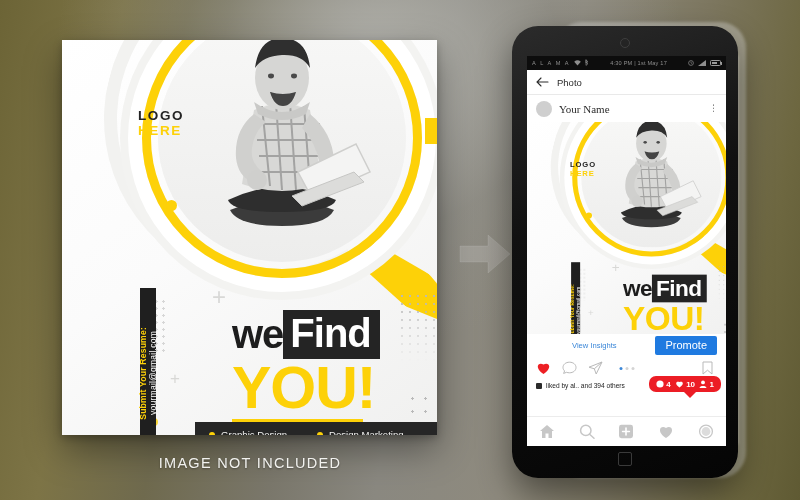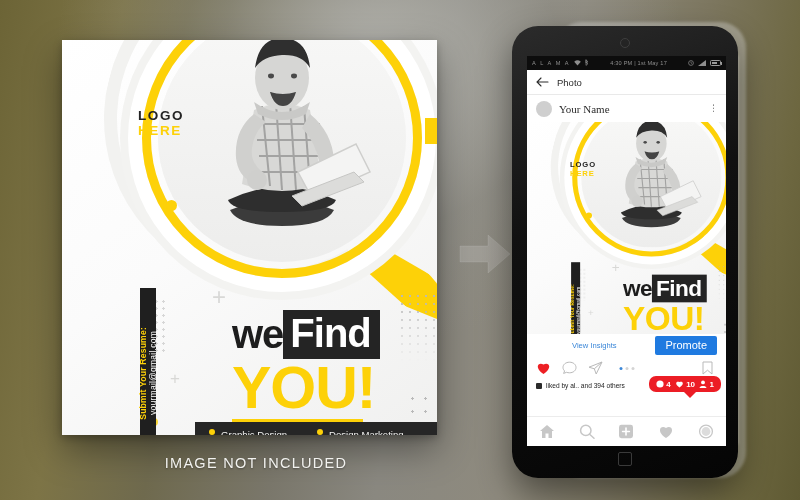--- a/index.html
+++ b/index.html
@@ -31,21 +31,21 @@
   .ghost-dots2 { position:absolute; left:56px; top:76px; width:72px; height:48px;
      background-image: radial-gradient(rgba(165,165,165,.5) 1px, transparent 1.2px);
      background-size: 11px 11px; }
 
   
   .arrow { position:absolute; left:458px; top:232px; width:54px; height:44px; }
   .arrow svg { display:block; }
 
   
   .caption {
-    position:absolute; left:66px; top:455px; width:380px; text-align:center;
+    position:absolute; left:60px; top:455px; width:380px; text-align:center;
     color:#f2f2ef; font-size:14.5px; letter-spacing:1.3px; font-weight:400;
     text-shadow:0 1px 2px rgba(0,0,0,.35);
   }
 
   
   .poster-wrap {
     position:absolute; left:62px; top:40px; width:375px; height:395px;
     box-shadow: 0 14px 34px rgba(0,0,0,.38), 0 3px 8px rgba(0,0,0,.25);
   }
   .poster {
@@ -105,21 +105,21 @@
   .hl-we { font-size:40px; font-weight:700; color:#1d1d1d; letter-spacing:-1px; }
   .hl-find { font-size:40px; font-weight:700; color:#ffffff; background:#242424; padding:1px 9px 3px 7px; letter-spacing:-1px; }
   .hl-you { font-size:59px; font-weight:800; color:#fdd108; letter-spacing:-1px; line-height:.92; margin-top:2px; }
   .hl-hiring { display:inline-block; background:#fdd108; color:#1d1d1d; font-size:17px; font-weight:700; padding:2px 10px 3px; margin-top:4px; }
 
   .services {
     position:absolute; left:133px; top:382px; width:242px; height:48px;
     background:#262626; padding:7px 12px 0 14px;
   }
   .svc-grid { display:grid; grid-template-columns: 1fr 1fr; row-gap:5px; }
-  .svc { display:flex; align-items:flex-start; gap:6px; color:#f3f3f1; font-size:9.6px; }
+  .svc { display:flex; align-items:center; gap:6px; color:#f3f3f1; font-size:9.6px; }
   .svc .bul { width:6px; height:6px; border-radius:50%; background:#fdd108; flex:none; }
 
   
   .person { position:absolute; left:0; top:0; width:100%; height:100%; }
 
   
   .phone {
     position:absolute; left:512px; top:26px; width:226px; height:452px;
     background:linear-gradient(160deg,#2b2b2b 0%, #111111 40%, #050505 100%);
     border-radius:26px; box-shadow:0 14px 34px rgba(0,0,0,.45);

